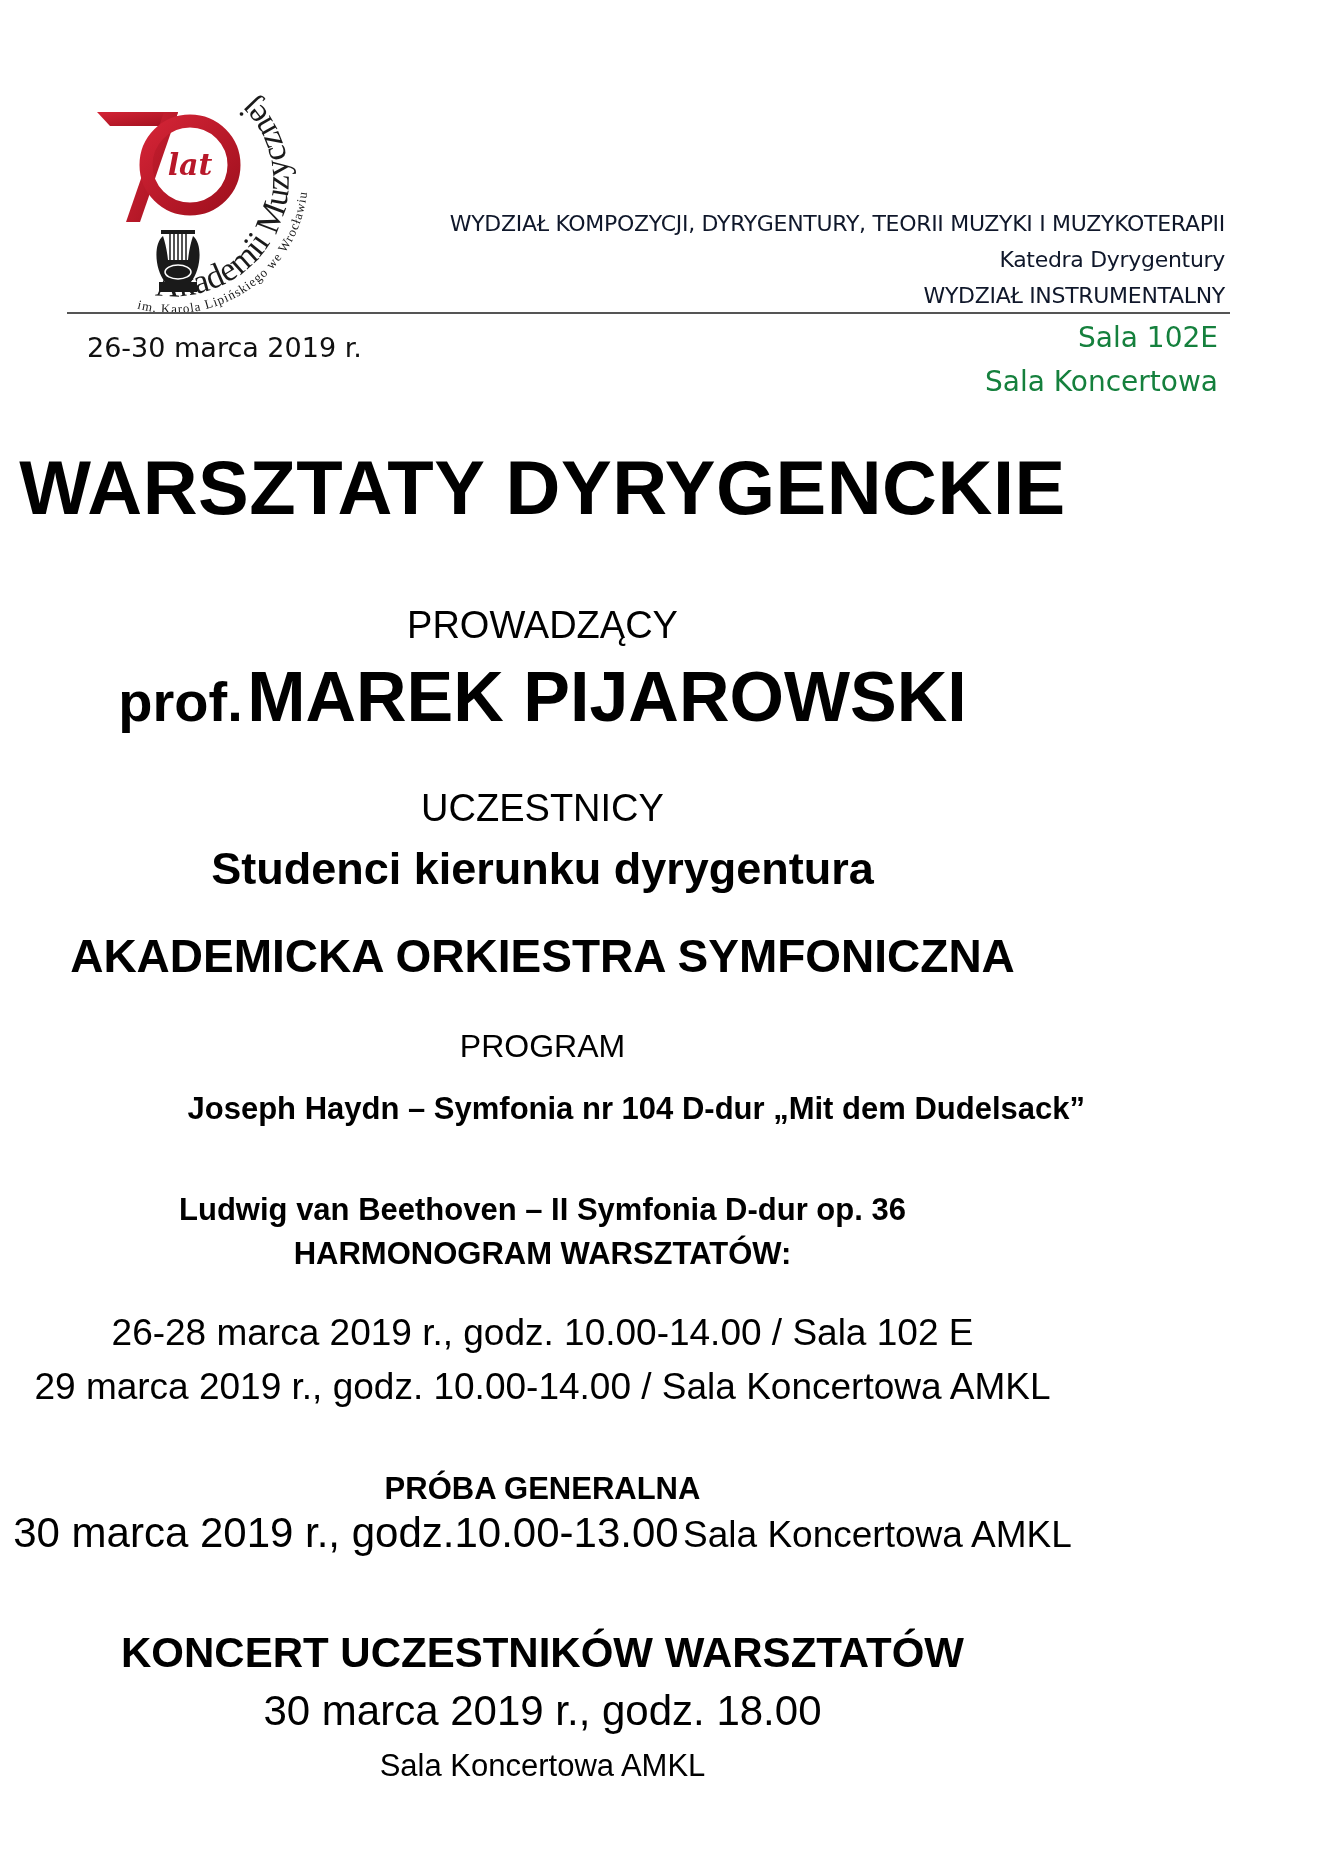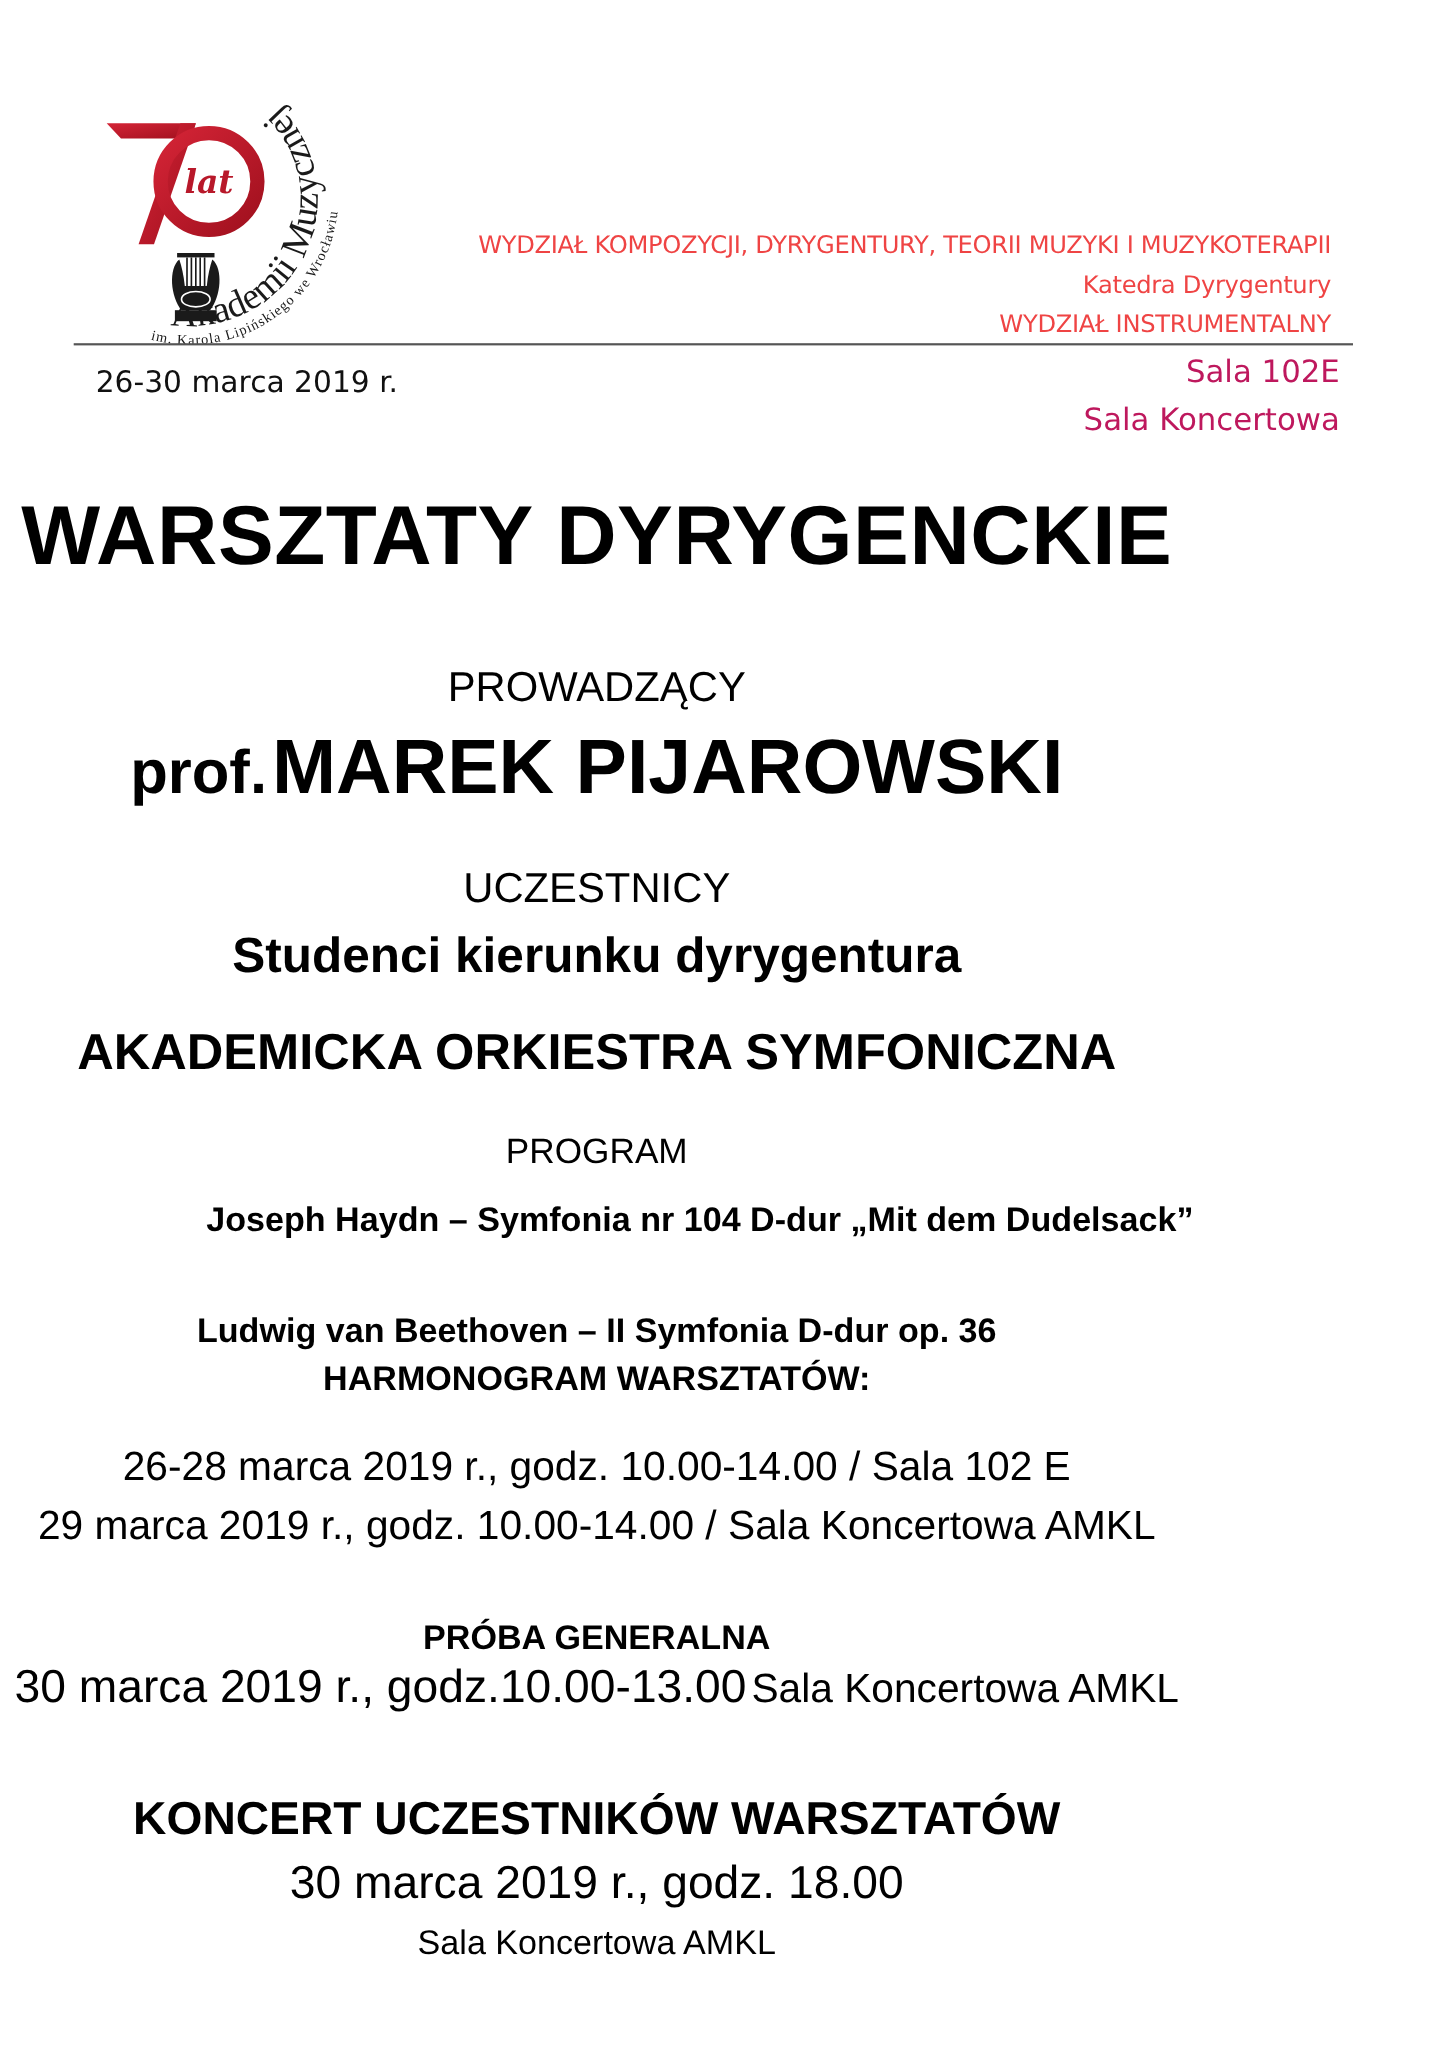--- a/index.html
+++ b/index.html
@@ -16,22 +16,22 @@
       font-family: "Liberation Sans", sans-serif;
     }
     .abs { position: absolute; white-space: nowrap; }
     .center { left: 0; width: 1085px; text-align: center; }
 
     
     .hdr {
       font-family: "DejaVu Sans", "Liberation Sans", sans-serif;
       font-size: 22px;
       letter-spacing: -0.3px;
-      color: #ef4444;
-      right: 110px;
+      color: #0f172a;
+      right: 95px;
       text-align: right;
       line-height: 1;
     }
     .rule {
       position: absolute;
       left: 67px;
       top: 312px;
       width: 1163px;
       height: 0;
       border-top: 2px solid #555;
@@ -43,21 +43,21 @@
       top: 334px;
       line-height: 1;
       color: #111;
     }
     .room {
       font-family: "DejaVu Sans", "Liberation Sans", sans-serif;
       font-size: 28px;
       right: 102px;
       text-align: right;
       line-height: 1;
-      color: #be185d;
+      color: #15803d;
     }
 
     
     .title {
       font-weight: bold;
       font-size: 76px;
       top: 450px;
       line-height: 1;
       letter-spacing: 0.5px;
     }

